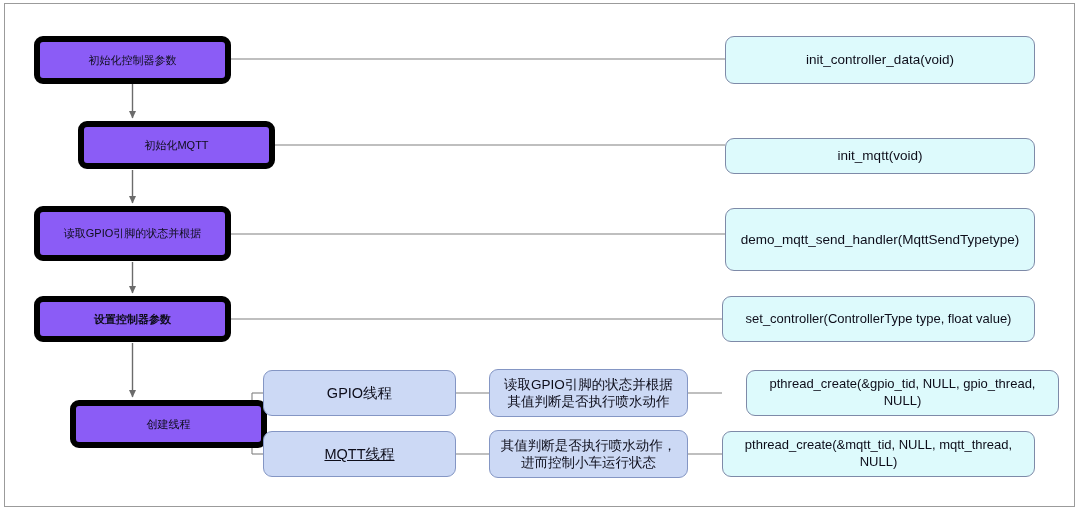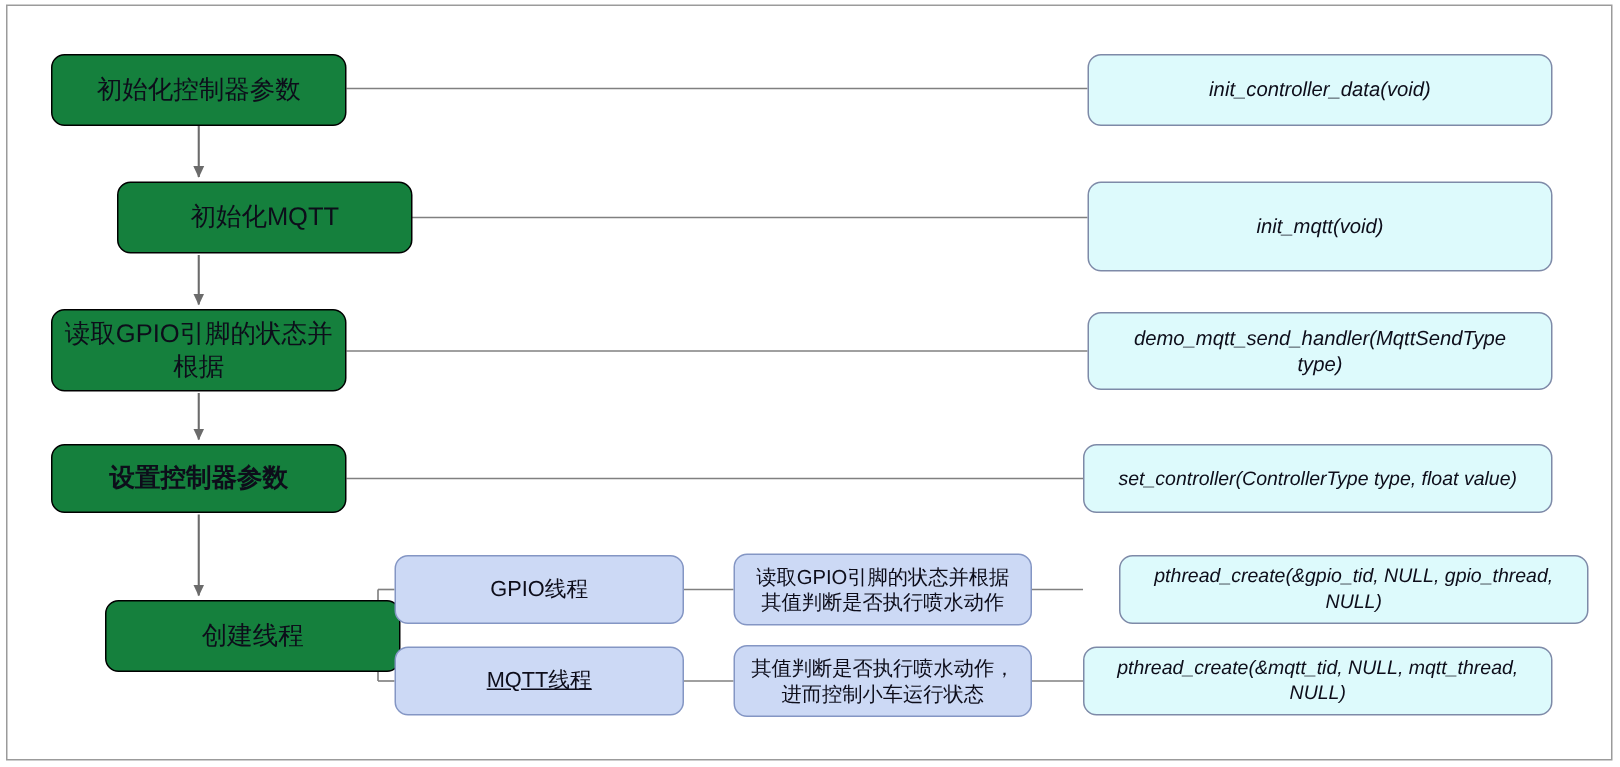--- a/index.html
+++ b/index.html
@@ -42,29 +42,28 @@
     border-radius: 9px;
     display: flex;
     align-items: center;
     justify-content: center;
     text-align: center;
     line-height: 1.28;
     color: #0d0d1a;
     padding: 2px 6px;
   }
   .node-left {
-    background: #15803d;
-    border: 1px solid #000000;
-    font-size: 17px;
+    background: #8b5cf6;
+    border: 6px solid #000000;
+    font-size: 11px;
   }
   .node-right {
     background: #ddfafc;
     border: 1px solid #7e8aa8;
     font-size: 13.5px;
-    font-style: italic;
   }
   .node-desc {
     background: #ccd9f5;
     border: 1px solid #8496c4;
     font-size: 13.5px;
   }
   .node-thread {
     background: #ccd9f5;
     border: 1px solid #8496c4;
     font-size: 14.5px;
@@ -124,25 +123,25 @@
   </div>
 
   <div class="node node-left" style="left:34px; top:400px; width:197px; height:48px;margin-left:36px;">
     <span>创建线程</span>
   </div>
 
   <div class="node node-right" style="left:725px; top:36px; width:310px; height:48px;">
     <span>init_controller_data(void)</span>
   </div>
 
-  <div class="node node-right" style="left:725px; top:121px; width:310px; height:60px;text-align:center;">
+  <div class="node node-right" style="left:725px; top:138px; width:310px; height:36px;text-align:center;">
     <span>init_mqtt(void)</span>
   </div>
 
-  <div class="node node-right" style="left:725px; top:208px; width:310px; height:52px; flex-direction:column;">
+  <div class="node node-right" style="left:725px; top:208px; width:310px; height:63px; flex-direction:row;">
     <span>demo_mqtt_send_handler(MqttSendType</span>
     <span>type)</span>
   </div>
 
   <div class="node node-right" style="left:722px; top:296px; width:313px; height:46px; font-size:13px;">
     <span>set_controller(ControllerType type, float value)</span>
   </div>
 
   <div class="node node-right" style="left:722px; top:370px; width:313px; height:46px; flex-direction:column; font-size:13px;margin-left:24px;">
     <span>pthread_create(&amp;gpio_tid, NULL, gpio_thread,</span>

